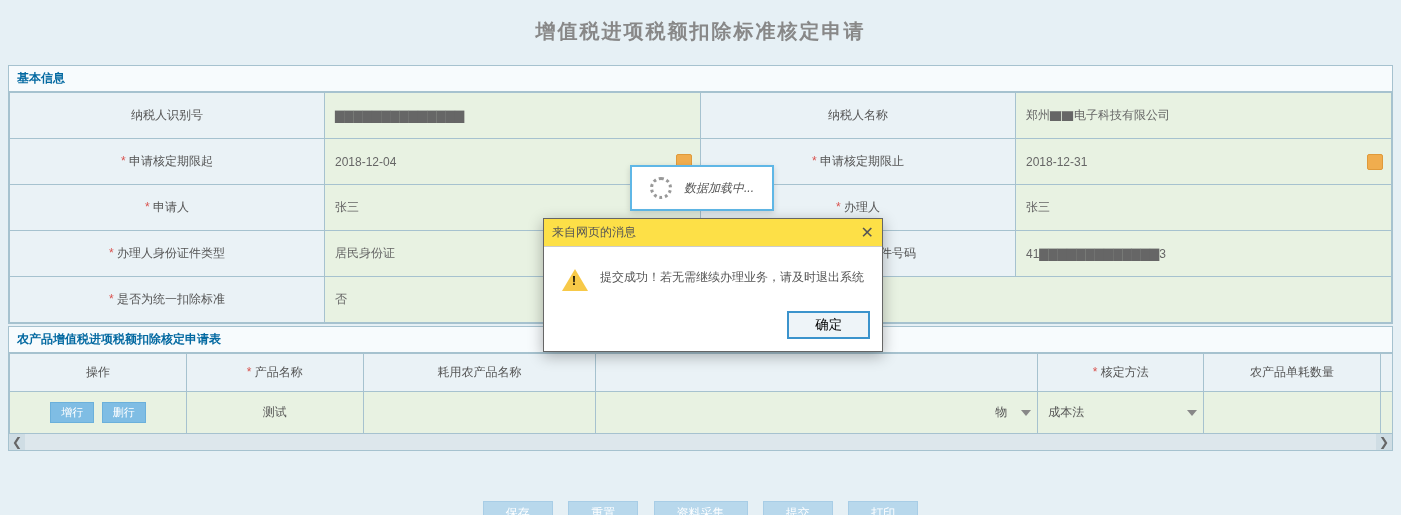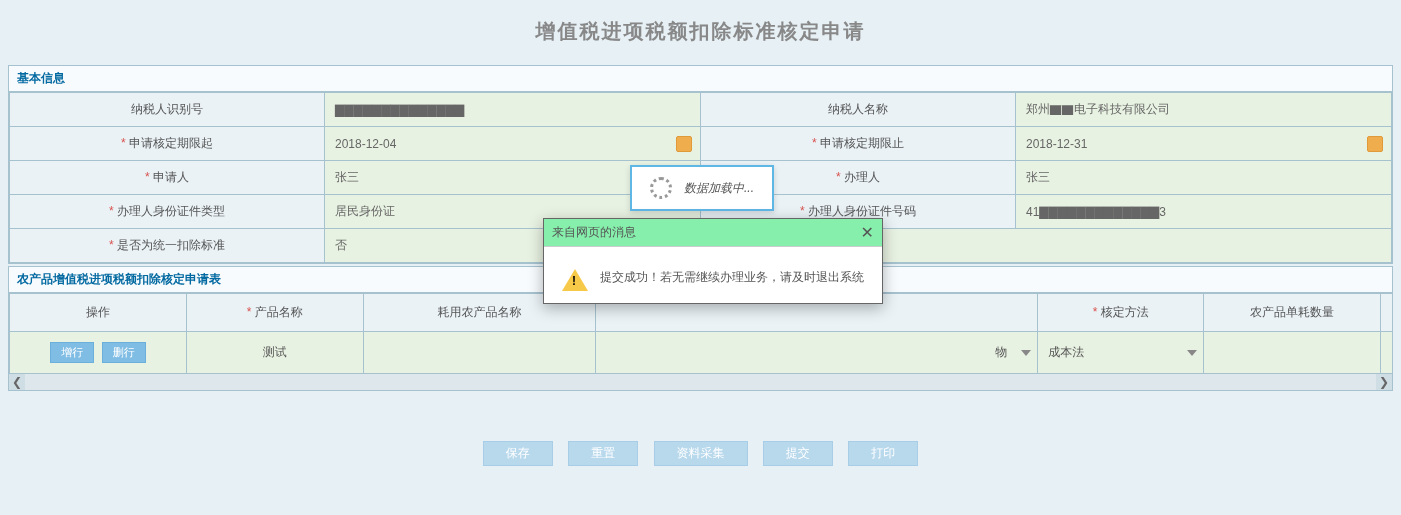--- a/index.html
+++ b/index.html
@@ -35,21 +35,21 @@
     font-weight: bold;
     color: #0369a1;
     border-bottom: 1px solid #a6c2cf;
   }
   table.form {
     width: 100%;
     border-collapse: collapse;
   }
   table.form td {
     border: 1px solid #a6c2cf;
-    padding: 8px 10px;
+    padding: 14px 10px;
     height: 30px;
     vertical-align: middle;
   }
   table.form td.label {
     text-align: center;
     background: #eaf2f6;
     color: #555;
     width: 310px;
   }
   table.form td.value {
@@ -178,21 +178,21 @@
     background: #fff;
     border: 1px solid #666;
     box-shadow: 0 4px 14px rgba(0,0,0,0.3);
   }
   .modal-header {
     display: flex;
     justify-content: space-between;
     align-items: center;
     padding: 5px 8px;
     border-bottom: 1px solid #ccc;
-    background: #86efac;
+    background: #fde047;
     font-size: 12px;
   }
   .modal-close {
     cursor: pointer;
     font-size: 16px;
     line-height: 1;
   }
   .modal-body {
     display: flex;
     align-items: flex-start;
@@ -335,13 +335,16 @@
 
 <div class="modal">
   <div class="modal-header">
     <span>来自网页的消息</span>
     <span class="modal-close">✕</span>
   </div>
   <div class="modal-body">
     <div class="warn-icon"></div>
     <div>提交成功！若无需继续办理业务，请及时退出系统</div>
   </div>
+  <div class="modal-footer">
+    <button class="modal-ok">确定</button>
+  </div>
 </div>
 
 </body></html>

